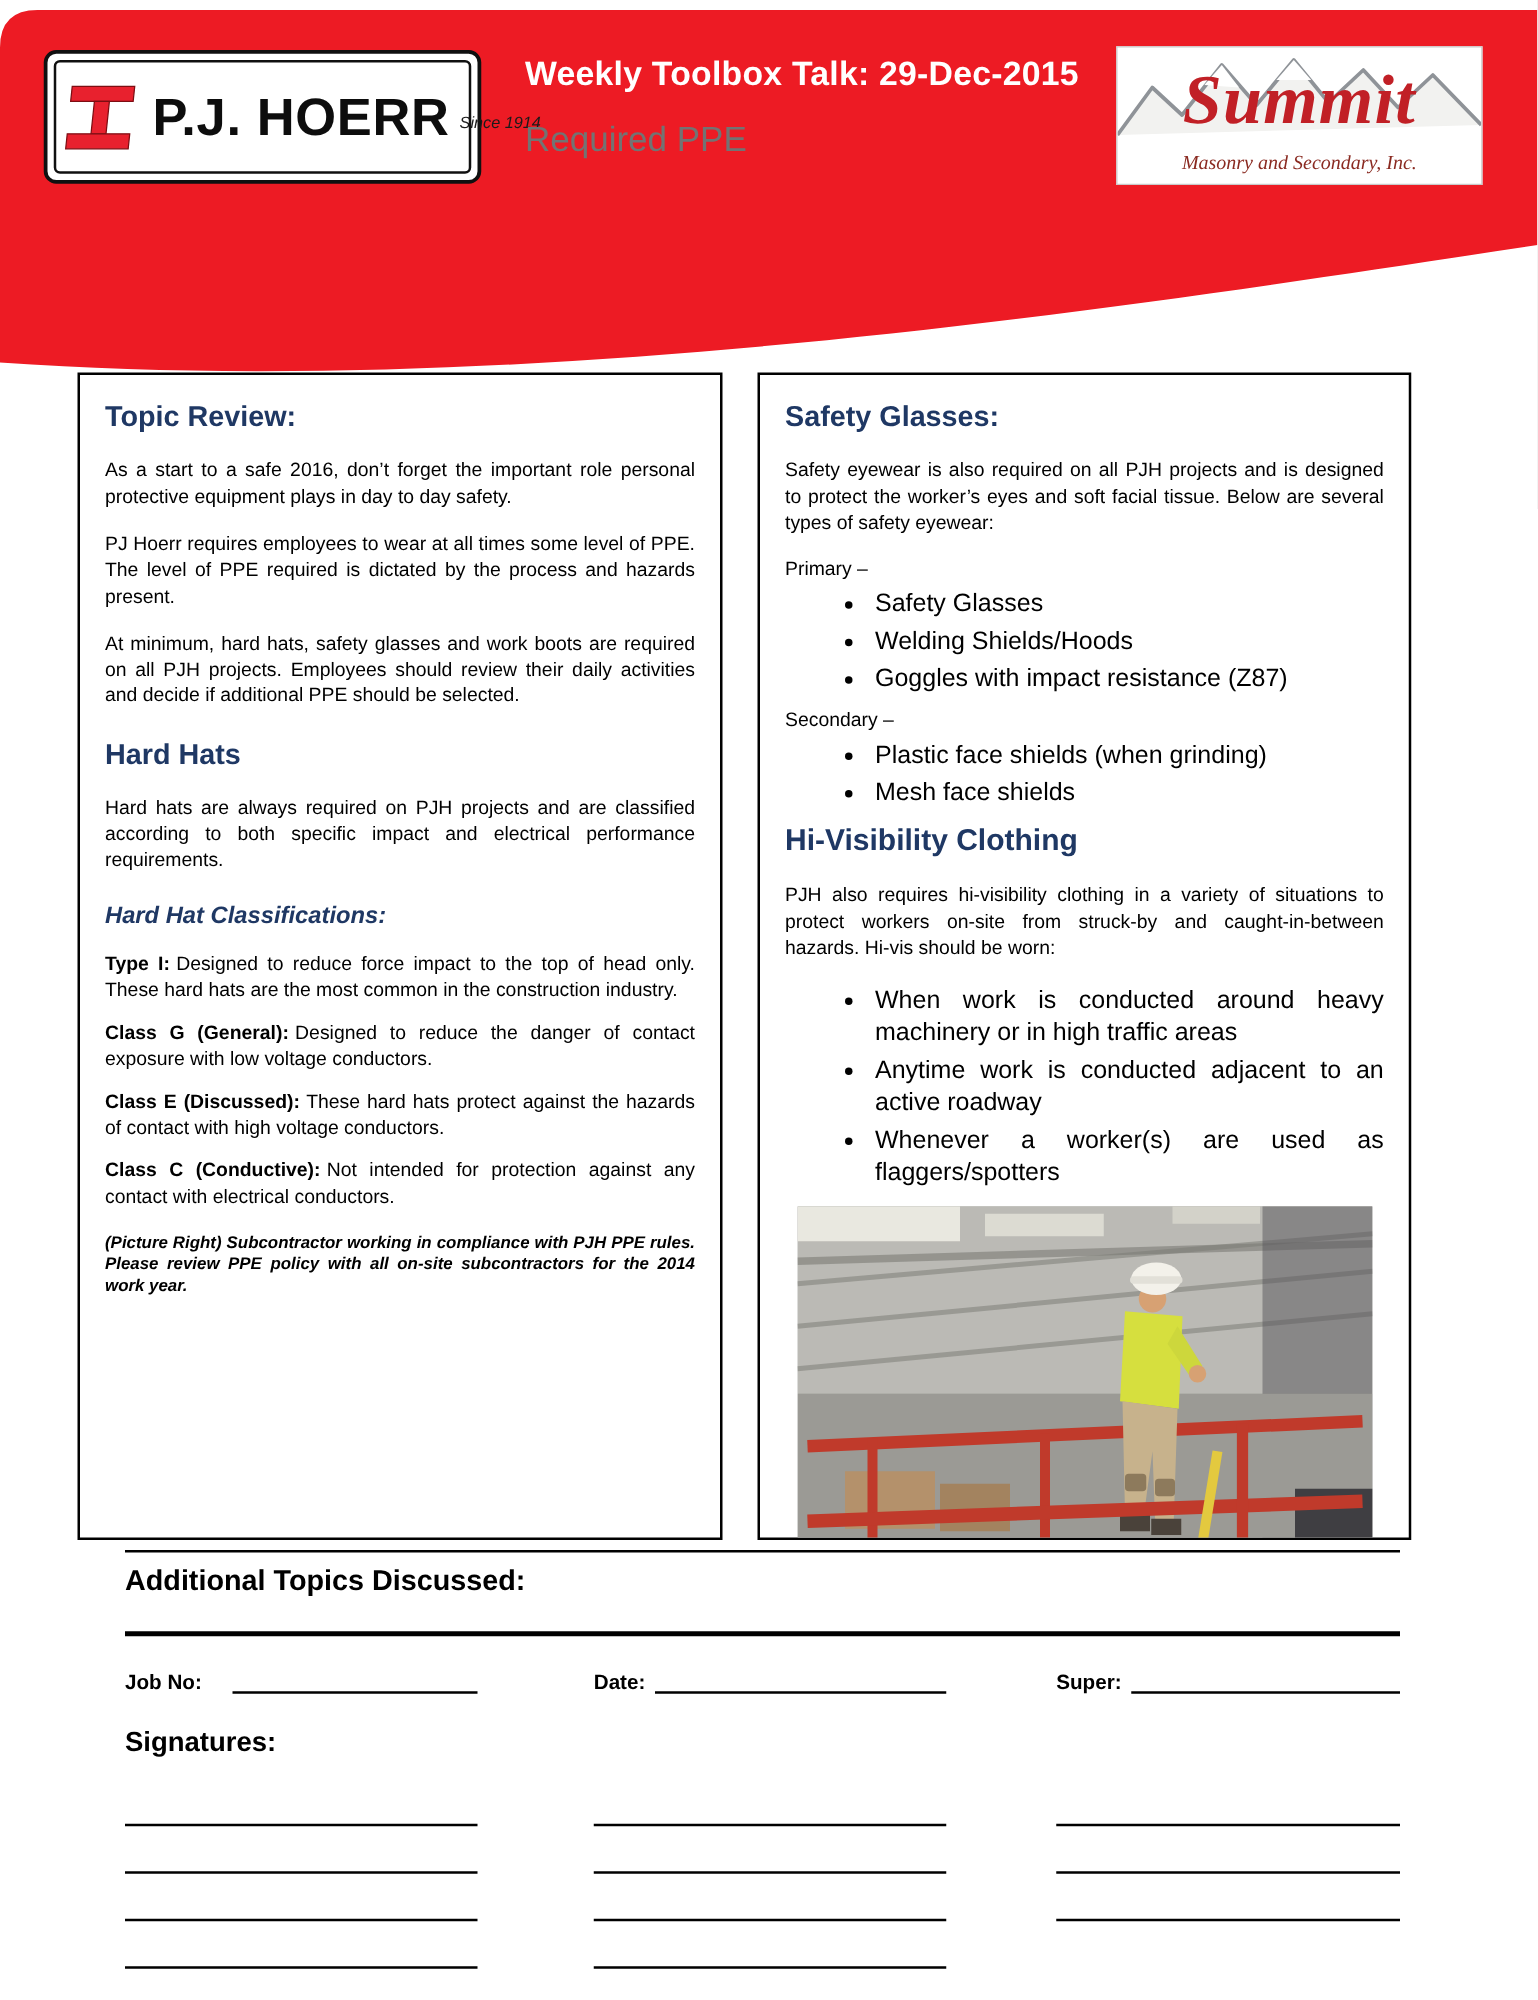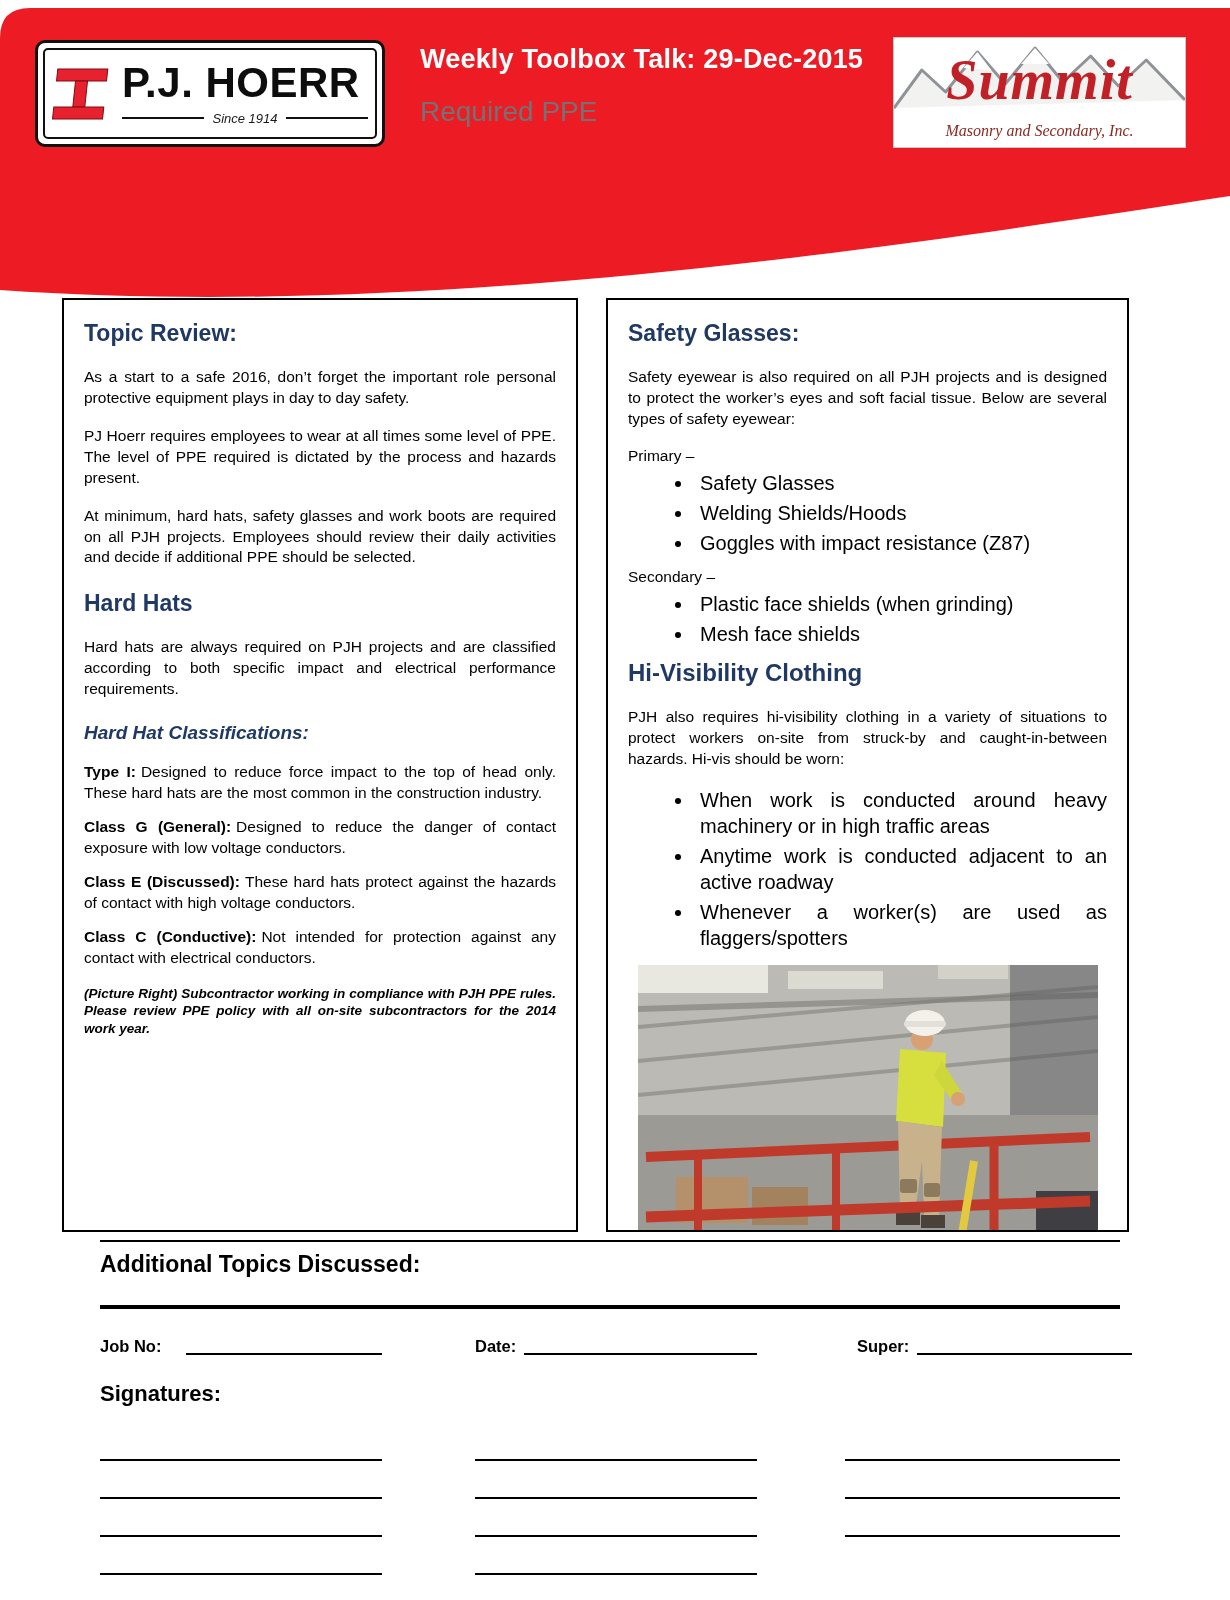--- a/index.html
+++ b/index.html
@@ -22,21 +22,21 @@
   }
 
   
   .pjh-logo {
     position:absolute; left:35px; top:40px; width:350px; height:107px;
     background:#fff; border:3px solid #101010; border-radius:10px;
     box-sizing:border-box; display:flex; align-items:center;
     padding:8px 14px; gap:12px;
   }
   .pjh-frame { position:absolute; inset:5px; border:2px solid #101010; border-radius:5px; pointer-events:none; }
-  .pjh-text { flex:1; display:flex; flex-direction:column; min-width:0; }
+  .pjh-text { flex:1; display:flex; flex-direction:row; min-width:0; }
   .pjh-name { font-size:42px; font-weight:bold; line-height:1; color:#0d0d0d; letter-spacing:.5px; white-space:nowrap; }
   .pjh-since { display:flex; align-items:center; gap:8px; margin-top:7px; }
   .pjh-since .rule { flex:1; border-top:2px solid #101010; }
   .pjh-since-text { font-size:13px; font-style:italic; color:#1a1a1a; white-space:nowrap; }
 
   
   .summit-logo {
     position:absolute; left:893px; top:37px; width:293px; height:111px;
     background:#fff; border:1px solid #c9c9c9; box-sizing:border-box; overflow:hidden;
   }
@@ -76,21 +76,21 @@
 
   
   .footer { position:absolute; left:100px; top:1240px; width:1020px; }
   .thin-line  { border-top:2px solid #000; }
   .thick-line { border-top:4px solid #000; }
   .add-topics { font-weight:bold; font-size:23px; margin:9px 0 27px; }
   .fields-row { position:relative; height:36px; margin-top:10px; }
   .field { position:absolute; bottom:0; display:flex; align-items:flex-end; }
   .field-job   { left:0;     width:282px;gap:17px; }
   .field-date  { left:375px; width:282px; }
-  .field-super { left:745px; width:275px;margin-left:12px; }
+  .field-super { left:745px; width:275px; }
   .flabel { font-weight:bold; font-size:16.5px; line-height:1.1; }
   .fline  { flex:1; margin-left:8px; height:20px; border-bottom:2px solid #000; }
   .signatures-label { font-weight:bold; font-size:22px; margin-top:26px; }
   .sig-grid { position:relative; margin-top:16px; height:165px; }
   .sig-col { position:absolute; top:0; }
   .sig-col-1 { left:0;     width:282px; }
   .sig-col-2 { left:375px; width:282px; }
   .sig-col-3 { left:745px; width:275px; }
   .sig-line { height:36px; border-bottom:2px solid #000; }
 </style>

